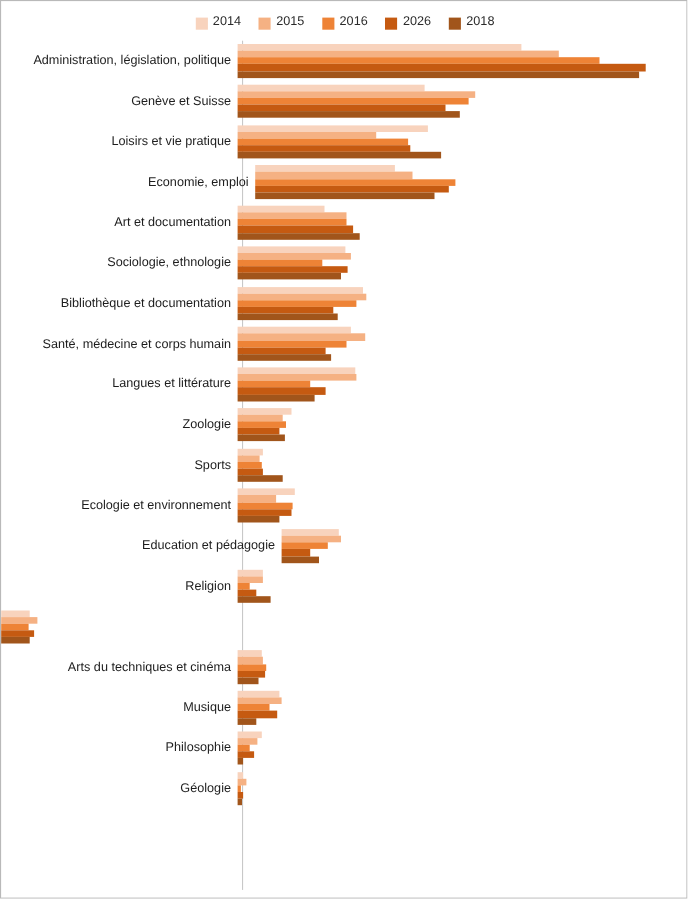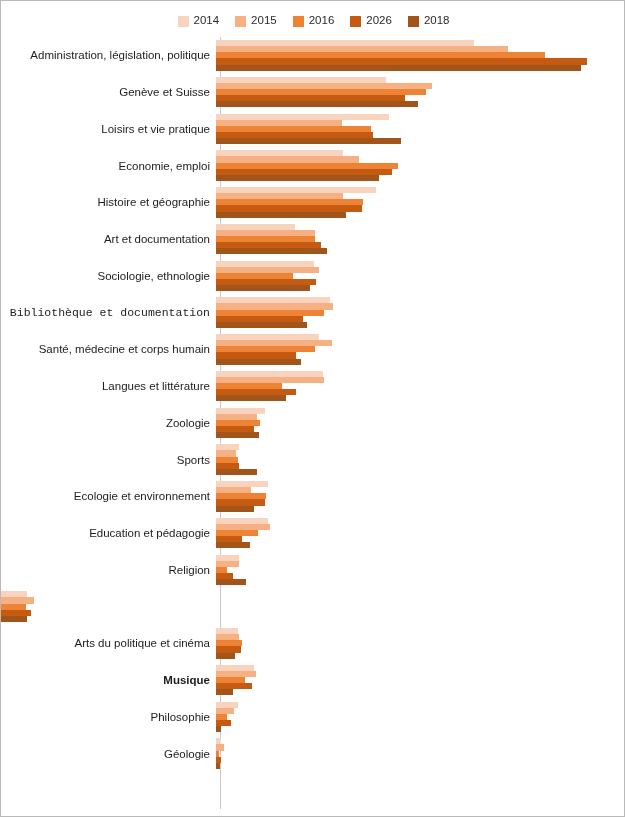--- a/index.html
+++ b/index.html
@@ -124,61 +124,41 @@
               <div class="bar" title="2016: 8.43" style="width: 154.877px; background: rgb(238, 131, 54);"></div>
             </div>
             <div class="bar-line" style="height: 6.15238px;">
               <div class="bar" title="2017: 8.55" style="width: 157.081px; background: rgb(197, 90, 17);"></div>
             </div>
             <div class="bar-line" style="height: 6.15238px;">
               <div class="bar" title="2018: 10.07" style="width: 185.007px; background: rgb(161, 85, 27);"></div>
             </div>
           </div>
         </div>
-        <div class="row" style="height: 36.7619px;">
+        <div class="row" style="height: 36.7619px; padding-left: 16px;">
           <div class="cat-label">Economie, emploi</div>
           <div class="bars" style="height: 36.7619px;">
             <div class="bar-line" style="height: 6.15238px;">
               <div class="bar" title="2014: 6.93" style="width: 127.319px; background: rgb(248, 211, 189);"></div>
             </div>
             <div class="bar-line" style="height: 6.15238px;">
               <div class="bar" title="2015: 7.81" style="width: 143.486px; background: rgb(245, 177, 131);"></div>
             </div>
             <div class="bar-line" style="height: 6.15238px;">
               <div class="bar" title="2016: 9.88" style="width: 181.516px; background: rgb(238, 131, 54);"></div>
             </div>
             <div class="bar-line" style="height: 6.15238px;">
               <div class="bar" title="2017: 9.56" style="width: 175.637px; background: rgb(197, 90, 17);"></div>
             </div>
             <div class="bar-line" style="height: 6.15238px;">
               <div class="bar" title="2018: 8.85" style="width: 162.593px; background: rgb(161, 85, 27);"></div>
             </div>
           </div>
         </div>
         <div class="row" style="height: 36.7619px;">
-          <div class="cat-label">Histoire et géographie</div>
-          <div class="bars" style="height: 36.7619px;">
-            <div class="bar-line" style="height: 6.15238px;">
-              <div class="bar" title="2014: 8.73" style="width: 160.388px; background: rgb(248, 211, 189);"></div>
-            </div>
-            <div class="bar-line" style="height: 6.15238px;">
-              <div class="bar" title="2015: 6.91" style="width: 126.951px; background: rgb(245, 177, 131);"></div>
-            </div>
-            <div class="bar-line" style="height: 6.15238px;">
-              <div class="bar" title="2016: 8.02" style="width: 147.344px; background: rgb(238, 131, 54);"></div>
-            </div>
-            <div class="bar-line" style="height: 6.15238px;">
-              <div class="bar" title="2017: 7.92" style="width: 145.507px; background: rgb(197, 90, 17);"></div>
-            </div>
-            <div class="bar-line" style="height: 6.15238px;">
-              <div class="bar" title="2018: 7.07" style="width: 129.891px; background: rgb(161, 85, 27);"></div>
-            </div>
-          </div>
-        </div>
-        <div class="row" style="height: 36.7619px;">
           <div class="cat-label">Art et documentation</div>
           <div class="bars" style="height: 36.7619px;">
             <div class="bar-line" style="height: 6.15238px;">
               <div class="bar" title="2014: 4.29" style="width: 78.8163px; background: rgb(248, 211, 189);"></div>
             </div>
             <div class="bar-line" style="height: 6.15238px;">
               <div class="bar" title="2015: 5.41" style="width: 99.393px; background: rgb(245, 177, 131);"></div>
             </div>
             <div class="bar-line" style="height: 6.15238px;">
               <div class="bar" title="2016: 5.40" style="width: 99.2093px; background: rgb(238, 131, 54);"></div>
@@ -204,21 +184,21 @@
               <div class="bar" title="2016: 4.21" style="width: 77.3465px; background: rgb(238, 131, 54);"></div>
             </div>
             <div class="bar-line" style="height: 6.15238px;">
               <div class="bar" title="2017: 5.44" style="width: 99.9442px; background: rgb(197, 90, 17);"></div>
             </div>
             <div class="bar-line" style="height: 6.15238px;">
               <div class="bar" title="2018: 5.09" style="width: 93.514px; background: rgb(161, 85, 27);"></div>
             </div>
           </div>
         </div>
-        <div class="row" style="height: 36.7619px; font-family: Liberation Mono, monospace;">
+        <div class="row" style="height: 36.7619px;">
           <div class="cat-label">Bibliothèque et documentation</div>
           <div class="bars" style="height: 36.7619px;">
             <div class="bar-line" style="height: 6.15238px;">
               <div class="bar" title="2014: 6.18" style="width: 113.54px; background: rgb(248, 211, 189);"></div>
             </div>
             <div class="bar-line" style="height: 6.15238px;">
               <div class="bar" title="2015: 6.37" style="width: 117.03px; background: rgb(245, 177, 131);"></div>
             </div>
             <div class="bar-line" style="height: 6.15238px;">
               <div class="bar" title="2016: 5.87" style="width: 107.844px; background: rgb(238, 131, 54);"></div>
@@ -324,21 +304,21 @@
               <div class="bar" title="2016: 2.71" style="width: 49.7884px; background: rgb(238, 131, 54);"></div>
             </div>
             <div class="bar-line" style="height: 6.15238px;">
               <div class="bar" title="2017: 2.69" style="width: 49.4209px; background: rgb(197, 90, 17);"></div>
             </div>
             <div class="bar-line" style="height: 6.15238px;">
               <div class="bar" title="2018: 2.09" style="width: 38.3977px; background: rgb(161, 85, 27);"></div>
             </div>
           </div>
         </div>
-        <div class="row" style="height: 36.7619px;">
+        <div class="row" style="height: 36.7619px; padding-left: 40px;">
           <div class="cat-label">Education et pédagogie</div>
           <div class="bars" style="height: 36.7619px;">
             <div class="bar-line" style="height: 6.15238px;">
               <div class="bar" title="2014: 2.83" style="width: 51.993px; background: rgb(248, 211, 189);"></div>
             </div>
             <div class="bar-line" style="height: 6.15238px;">
               <div class="bar" title="2015: 2.94" style="width: 54.014px; background: rgb(245, 177, 131);"></div>
             </div>
             <div class="bar-line" style="height: 6.15238px;">
               <div class="bar" title="2016: 2.27" style="width: 41.7047px; background: rgb(238, 131, 54);"></div>
@@ -384,40 +364,40 @@
             </div>
             <div class="bar-line" style="height: 6.15238px;">
               <div class="bar" title="2017: 1.64" style="width: 30.1302px; background: rgb(197, 90, 17);"></div>
             </div>
             <div class="bar-line" style="height: 6.15238px;">
               <div class="bar" title="2018: 1.42" style="width: 26.0884px; background: rgb(161, 85, 27);"></div>
             </div>
           </div>
         </div>
         <div class="row" style="height: 36.7619px;">
-          <div class="cat-label">Arts du politique et cinéma</div>
+          <div class="cat-label">Arts du techniques et cinéma</div>
           <div class="bars" style="height: 36.7619px;">
             <div class="bar-line" style="height: 6.15238px;">
               <div class="bar" title="2014: 1.18" style="width: 21.6791px; background: rgb(248, 211, 189);"></div>
             </div>
             <div class="bar-line" style="height: 6.15238px;">
               <div class="bar" title="2015: 1.24" style="width: 22.7814px; background: rgb(245, 177, 131);"></div>
             </div>
             <div class="bar-line" style="height: 6.15238px;">
               <div class="bar" title="2016: 1.39" style="width: 25.5372px; background: rgb(238, 131, 54);"></div>
             </div>
             <div class="bar-line" style="height: 6.15238px;">
               <div class="bar" title="2017: 1.37" style="width: 25.1698px; background: rgb(197, 90, 17);"></div>
             </div>
             <div class="bar-line" style="height: 6.15238px;">
               <div class="bar" title="2018: 1.02" style="width: 18.7395px; background: rgb(161, 85, 27);"></div>
             </div>
           </div>
         </div>
-        <div class="row" style="height: 36.7619px; font-weight: bold;">
+        <div class="row" style="height: 36.7619px;">
           <div class="cat-label">Musique</div>
           <div class="bars" style="height: 36.7619px;">
             <div class="bar-line" style="height: 6.15238px;">
               <div class="bar" title="2014: 2.08" style="width: 38.214px; background: rgb(248, 211, 189);"></div>
             </div>
             <div class="bar-line" style="height: 6.15238px;">
               <div class="bar" title="2015: 2.16" style="width: 39.6837px; background: rgb(245, 177, 131);"></div>
             </div>
             <div class="bar-line" style="height: 6.15238px;">
               <div class="bar" title="2016: 1.57" style="width: 28.8442px; background: rgb(238, 131, 54);"></div>

